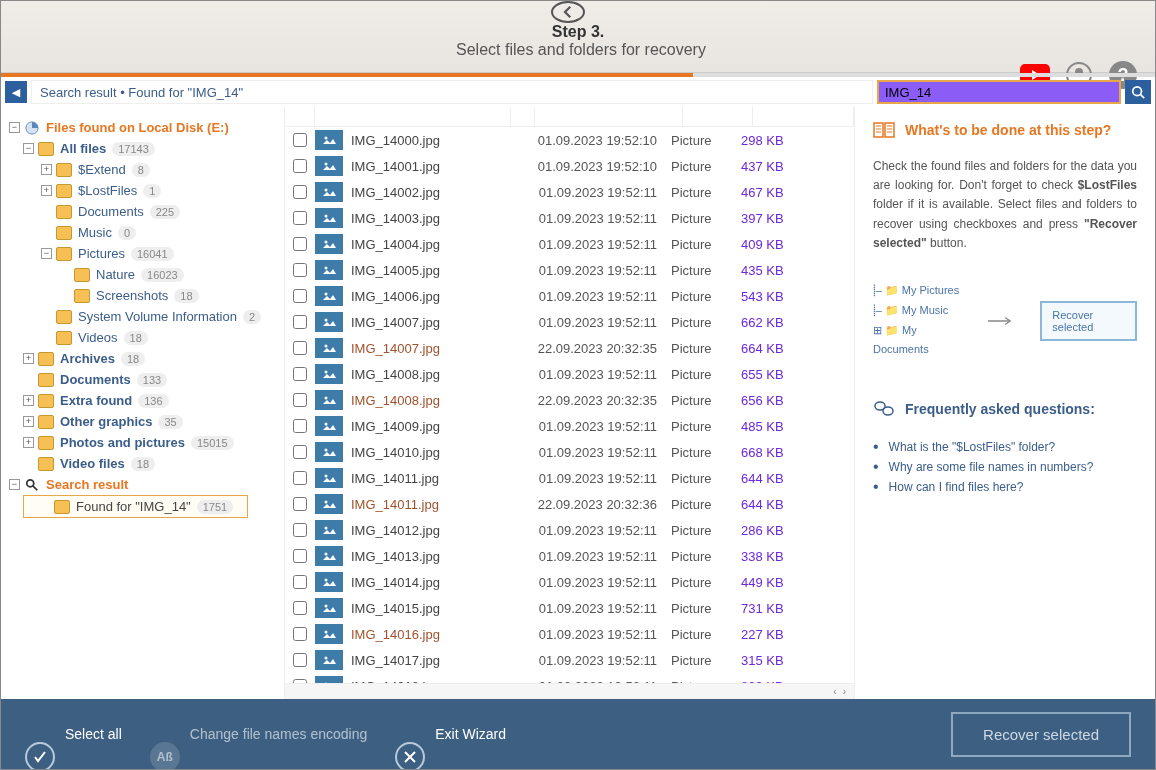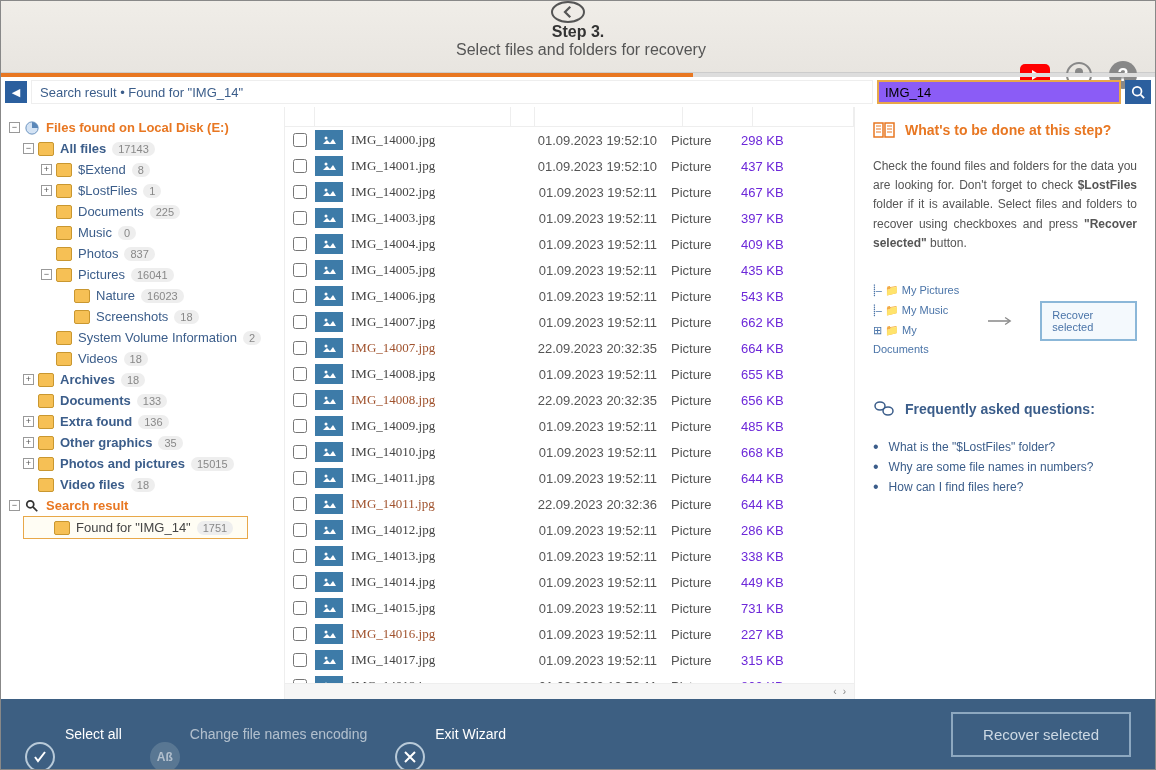--- a/index.html
+++ b/index.html
@@ -31,21 +31,21 @@
 .tree-label.highlight { color: #e87722; font-weight: bold; text-align: right; }
 .count { background: #eee; color: #888; font-size: 11px; padding: 1px 6px; border-radius: 8px; margin-left: 6px; }
 .file-panel { flex: 1; border-left: 1px solid #eee; border-right: 1px solid #eee; display: flex; flex-direction: column; overflow: hidden; position: relative; }
 .file-header { height: 20px; display: flex; border-bottom: 1px solid #eee; }
 .file-header-cell { border-right: 1px solid #eee; }
 .file-list { flex: 1; overflow-y: auto; overflow-x: hidden; }
 .file-row { display: flex; align-items: center; height: 26px; font-size: 13px; }
 .file-cb { width: 30px; display: flex; justify-content: center; }
 .file-cb input { width: 14px; height: 14px; }
 .file-thumb { width: 28px; height: 20px; background: #3d7ba8; margin-right: 8px; display: flex; align-items: center; justify-content: center; flex-shrink: 0; }
-.file-name { width: 170px; color: #444; font-family: Liberation Serif, serif; }
+.file-name { width: 170px; color: #444; }
 .file-name.maroon { color: #a0522d; }
 .file-date { width: 150px; color: #555; text-align: right; padding-right: 14px; }
 .file-type { width: 70px; color: #555; }
 .file-size { width: 76px; color: #6d28d9; text-align: left; padding-right: 10px; }
 .help-panel { width: 300px; padding: 14px 18px; font-size: 12px; color: #444; overflow-y: auto; }
 .help-title { display: flex; align-items: center; gap: 10px; color: #e87722; font-weight: bold; font-size: 14px; margin-bottom: 18px; }
 .help-text { line-height: 1.6; text-align: justify; color: #555; }
 .help-diagram { margin: 28px 0 40px; display: flex; align-items: center; justify-content: center; gap: 27px; }
 .diagram-tree { font-size: 11px; color: #4a74a8; line-height: 1.8; }
 .diagram-btn { border: 2px solid #8bb7d8; color: #4a74a8; padding: 6px 10px; font-size: 11px; background: #f4f9fd; }
@@ -144,26 +144,20 @@
         <span class="tree-label">Documents</span>
         <span class="count">225</span>
       </div>
     <div class="tree-row" style="padding-left:34px">
         <span class="expander blank"></span>
         <span class="tree-icon folder-icon"></span>
         <span class="tree-label">Music</span>
         <span class="count">0</span>
       </div>
     <div class="tree-row" style="padding-left:34px">
-        <span class="expander blank"></span>
-        <span class="tree-icon folder-icon"></span>
-        <span class="tree-label">Photos</span>
-        <span class="count">837</span>
-      </div>
-    <div class="tree-row" style="padding-left:34px">
         <span class="expander">−</span>
         <span class="tree-icon folder-icon"></span>
         <span class="tree-label">Pictures</span>
         <span class="count">16041</span>
       </div>
     <div class="tree-row" style="padding-left:52px">
         <span class="expander blank"></span>
         <span class="tree-icon folder-icon"></span>
         <span class="tree-label">Nature</span>
         <span class="count">16023</span>

